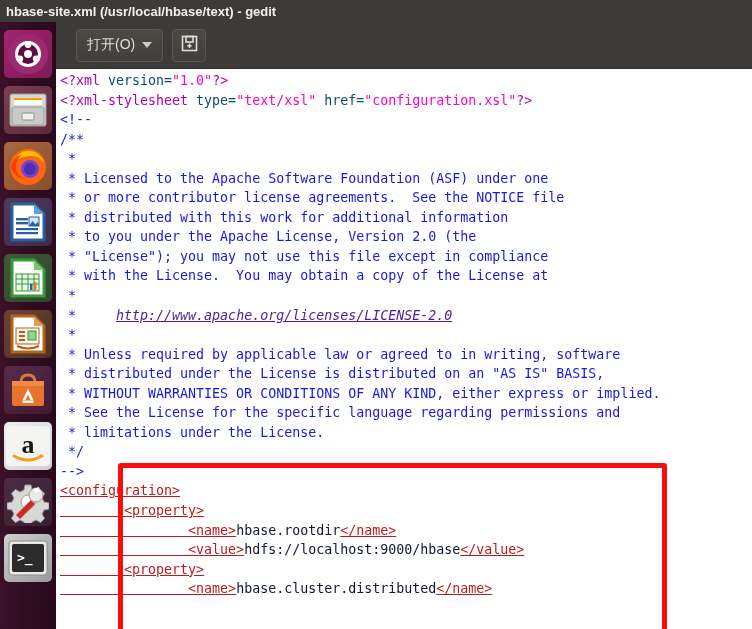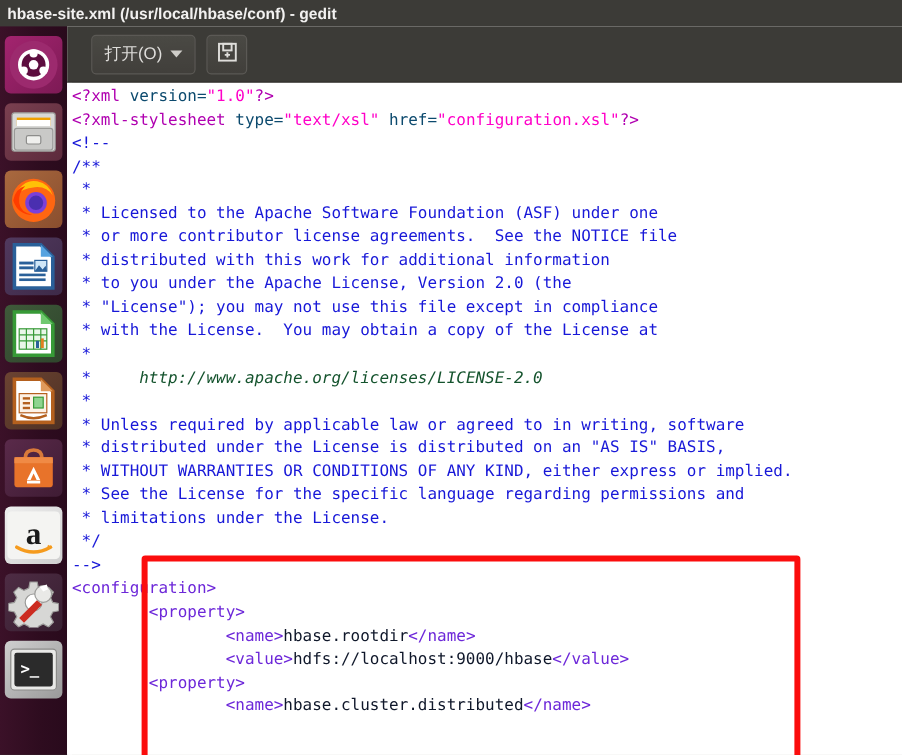--- a/index.html
+++ b/index.html
@@ -76,39 +76,39 @@
     position:absolute; left:0; top:0; width:4px; height:100%;
     background:#ffffff;
   }
   .line{ white-space:pre; height:19.55px; }
 
   .pi     { color:#b000b0; }            
   .attr   { color:#0c4a6e; }
   .str    { color:#ff00c8; }
   .cmt    { color:#1818d8; }
   .cmtmk  { color:#1818d8; }
-  .url    { color:#14532d; font-style:italic; }
-  .tag    { color:#6d28d9; }
+  .url    { color:#4c1d95; font-style:italic; text-decoration:underline; }
+  .tag    { color:#b91c1c;text-decoration:underline; }
   .txt    { color:#0f172a; }
 
   
   #redbox{
     position:absolute;
     left:62px; top:441px;
     width:549px; height:182px;
     border:5px solid #fb0d0d;
     border-radius:3px;
     pointer-events:none;
   }
 </style>
 </head>
 <body>
 
 <div id="titlebar">
-  <span class="title">hbase-site.xml (/usr/local/hbase/conf) - gedit</span>
+  <span class="title">hbase-site.xml (/usr/local/hbase/text) - gedit</span>
 </div>
 
 <div id="launcher">
 
   <div class="lnk" style="background:linear-gradient(135deg,#a3246f,#7d1a55);">
     <span>
       <svg width="44" height="44" viewBox="0 0 44 44">
         <circle cx="22" cy="22" r="20" fill="#9c2a6e"></circle>
         <circle cx="22" cy="22" r="13" fill="#ffffff"></circle>
         <circle cx="22" cy="22" r="10" fill="#5d0d3f"></circle>

